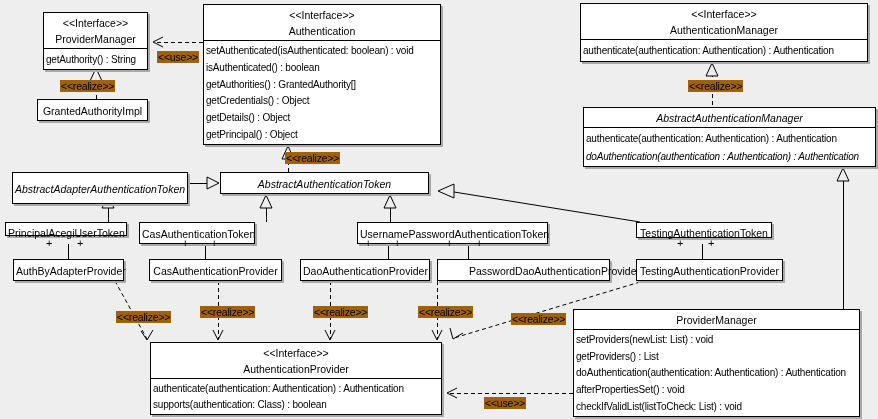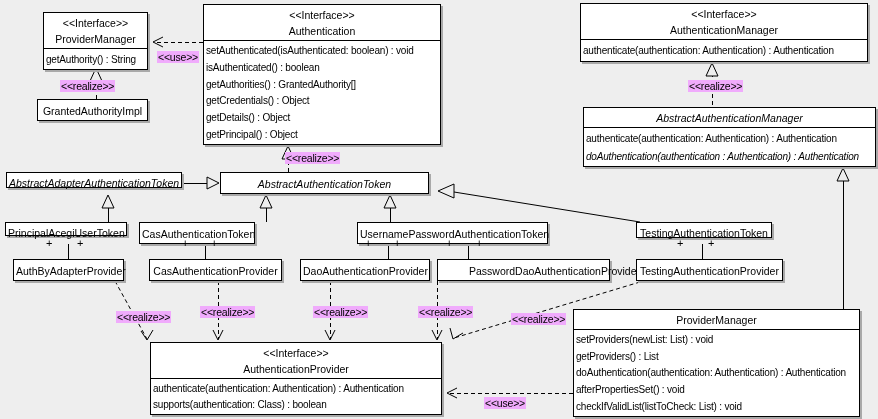--- a/index.html
+++ b/index.html
@@ -29,21 +29,21 @@
   .uml-sep{border-top:1px solid #000;height:0;flex:0 0 auto;}
   .uml-methods{flex:1;display:flex;flex-direction:column;padding:1px 0;}
   .uml-m{
     flex:1;display:flex;align-items:center;
     padding-left:2px;white-space:nowrap;
     font-size:10px;letter-spacing:-0.2px;
   }
   .edge-label{
     position:absolute;z-index:3;
     font-size:10.5px;letter-spacing:-0.2px;
-    background:#f0abfc;padding:0 1px;white-space:nowrap;
+    background:#a16207;padding:0 1px;white-space:nowrap;
   }
   .plus-mark{
     position:absolute;z-index:3;
     font-size:11px;line-height:11px;
   }
 </style>
 </head>
 <body>
 
 <div id="canvas">
@@ -129,21 +129,21 @@
     <div class="uml-box" style="left: 583px; top: 107px; width: 293px; height: 60px;">
       <div class="uml-title">
         <span class="tline italic">AbstractAuthenticationManager</span>
       </div>
       <div class="uml-sep"></div>
       <div class="uml-methods">
         <div class="uml-m">authenticate(authentication: Authentication) : Authentication</div>
         <div class="uml-m italic">doAuthentication(authentication : Authentication) : Authentication</div>
       </div>
     </div>
-    <div class="uml-box" style="left: 6px; top: 172px; width: 176px; height: 16px;">
+    <div class="uml-box" style="left: 12px; top: 172px; width: 176px; height: 32px;">
       <div class="uml-title only">
         <span class="tline italic">AbstractAdapterAuthenticationToken</span>
       </div>
     </div>
     <div class="uml-box" style="left: 220px; top: 172px; width: 209px; height: 22px;">
       <div class="uml-title only">
         <span class="tline italic">AbstractAuthenticationToken</span>
       </div>
     </div>
     <div class="uml-box" style="left: 5px; top: 222px; width: 122px; height: 14px;">

